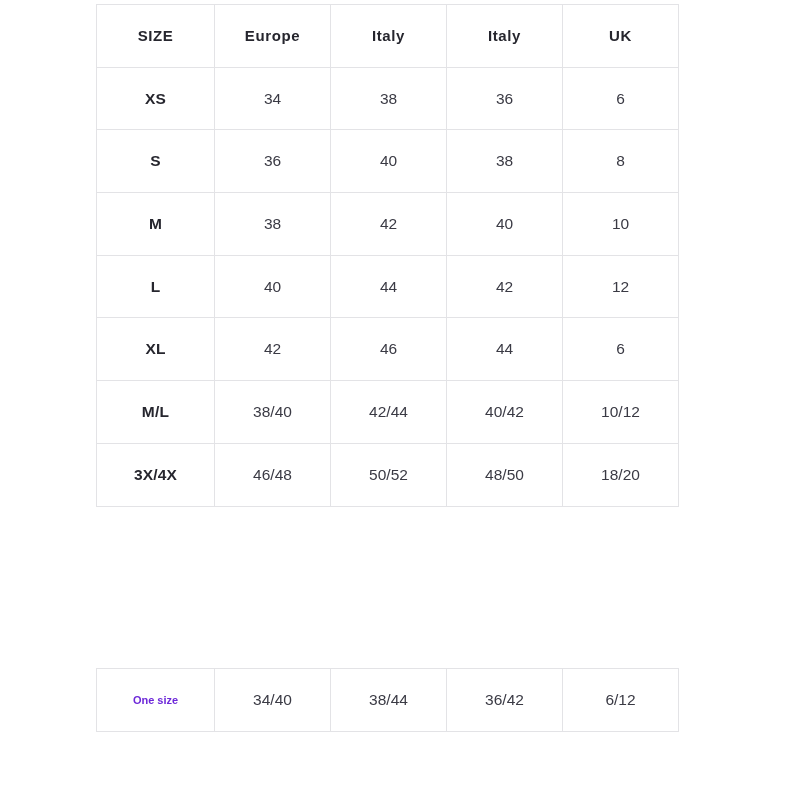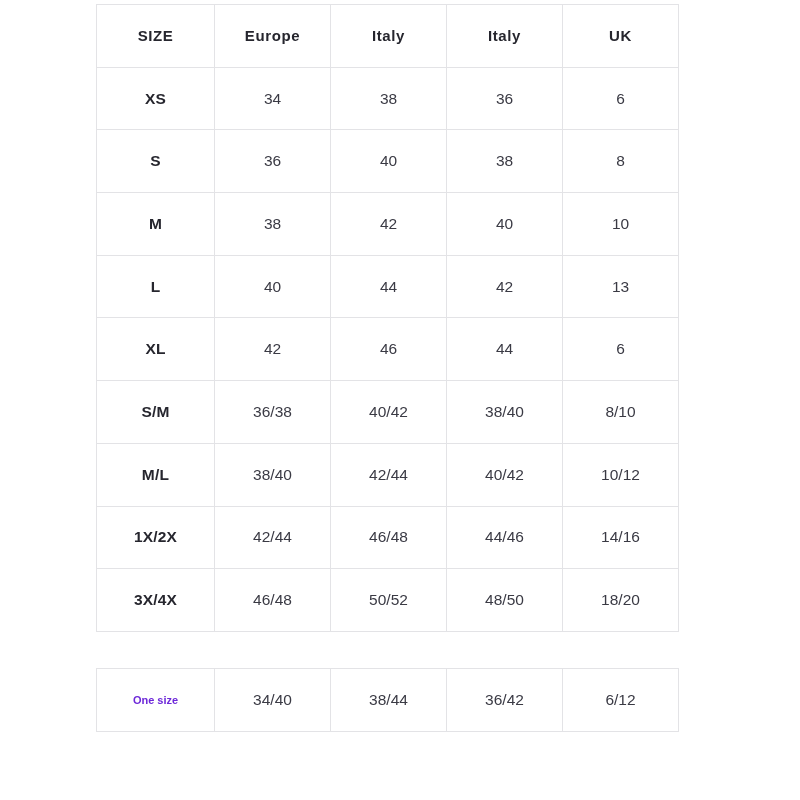--- a/index.html
+++ b/index.html
@@ -124,49 +124,35 @@
         <td>38</td>
         <td>42</td>
         <td>40</td>
         <td>10</td>
       </tr>
       <tr>
         <td class="firstcol">L</td>
         <td>40</td>
         <td>44</td>
         <td>42</td>
-        <td>13</td>
+        <td>12</td>
       </tr>
       <tr>
         <td class="firstcol">XL</td>
         <td>42</td>
         <td>46</td>
         <td>44</td>
         <td>6</td>
       </tr>
       <tr>
-        <td class="firstcol">S/M</td>
-        <td>36/38</td>
-        <td>40/42</td>
-        <td>38/40</td>
-        <td>8/10</td>
-      </tr>
-      <tr>
         <td class="firstcol">M/L</td>
         <td>38/40</td>
         <td>42/44</td>
         <td>40/42</td>
         <td>10/12</td>
-      </tr>
-      <tr>
-        <td class="firstcol">1X/2X</td>
-        <td>42/44</td>
-        <td>46/48</td>
-        <td>44/46</td>
-        <td>14/16</td>
       </tr>
       <tr>
         <td class="firstcol">3X/4X</td>
         <td>46/48</td>
         <td>50/52</td>
         <td>48/50</td>
         <td>18/20</td>
       </tr>
     </tbody>
   </table>

